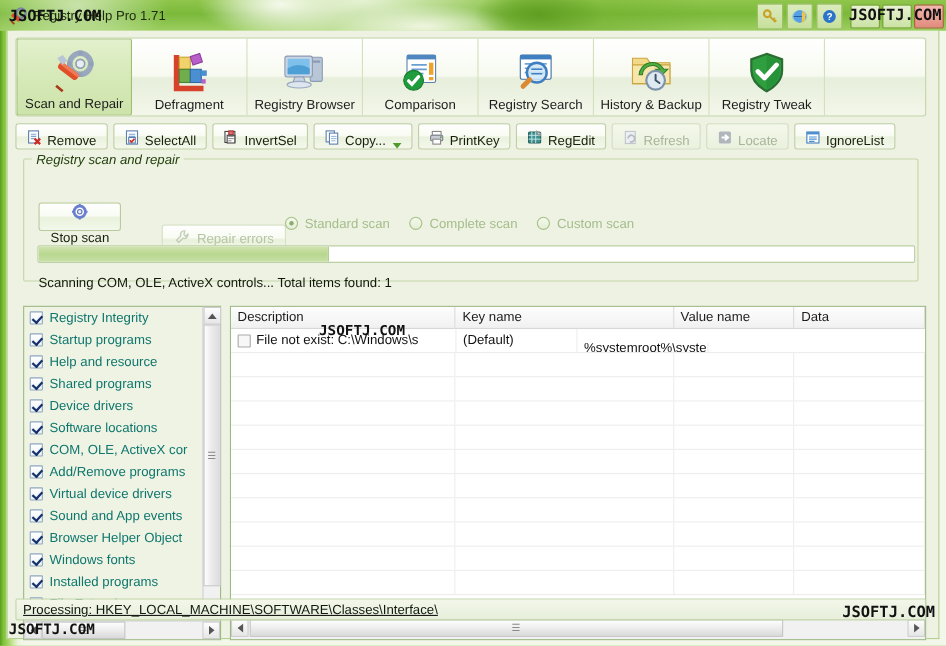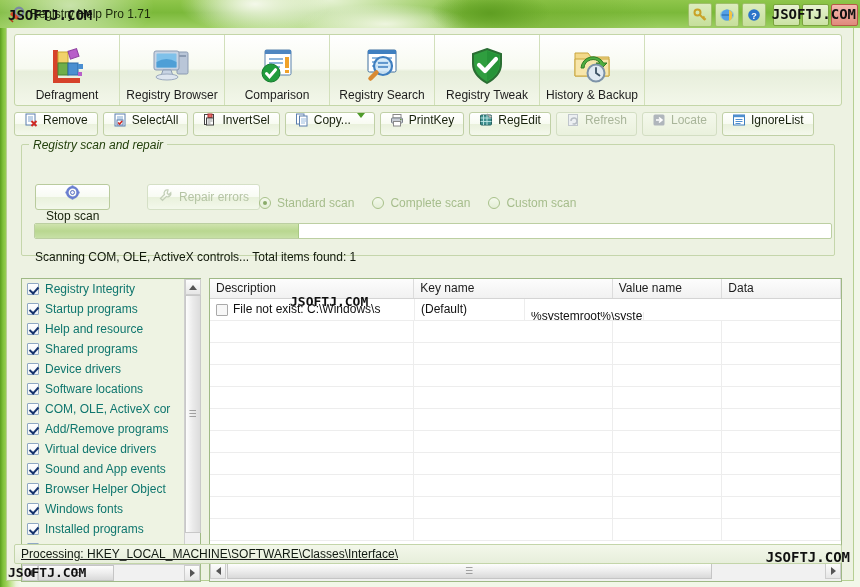--- a/index.html
+++ b/index.html
@@ -80,21 +80,21 @@
 
   
   #toolbar2{
     position:absolute;left:7px;top:82px;width:828px;height:28px;
     display:flex;gap:5px;align-items:center;
   }
   .tb2{
     height:24px;box-sizing:border-box;padding:0 9px;
     border:1px solid #c0d0a6;border-radius:3px;
     background:linear-gradient(to bottom,#ffffff 0%,#f8fbf2 48%,#eaf1dd 52%,#f4f8ec 100%);
-    display:flex;align-items:flex-start;gap:5px;
+    display:flex;align-items:flex-end;gap:5px;
     font-size:12px;color:#16200a;white-space:nowrap;
   }
   .tb2.dis{color:#a9b59a;border-color:#d3dec3;background:linear-gradient(to bottom,#f4f8ec,#eaf1dd);}
   .tb2 .g{display:block;}
   .caret{width:0;height:0;border-left:4px solid transparent;border-right:4px solid transparent;
          border-top:5px solid #4e9b2a;margin-left:1px;}
 
   
   #grp{
     position:absolute;left:14px;top:116px;width:814px;height:112px;
@@ -103,21 +103,21 @@
   #grp-title{
     position:absolute;left:22px;top:110px;background:#edf2e2;padding:0 4px;
     font-size:12px;color:#23400c;font-style:italic;
   }
   .gbtn{
     position:absolute;height:26px;box-sizing:border-box;padding:0 10px;
     border:1px solid #b9cb9d;border-radius:3px;
     background:linear-gradient(to bottom,#ffffff 0%,#f8fbf3 48%,#e9f1dc 52%,#f3f8eb 100%);
     display:flex;align-items:center;gap:6px;font-size:12px;color:#16200a;white-space:nowrap;
   }
-  .gbtn.dis{color:#b5c4a4;border-color:#d5e0c6;}
+  .gbtn.dis{color:#b5c4a4;border-color:#d5e0c6;margin-top:20px;}
   .radio-row{position:absolute;left:252px;top:168px;display:flex;gap:18px;align-items:center;}
   .radio{display:flex;align-items:center;gap:6px;font-size:12px;color:#a6bd8c;white-space:nowrap;}
   .radio .dot{
     width:12px;height:12px;border-radius:50%;
     border:1px solid #a8c18a;background:linear-gradient(to bottom,#f4f9ec,#e4eed6);
     position:relative;box-sizing:border-box;
   }
   .radio.on .dot:after{
     content:"";position:absolute;left:3px;top:3px;width:4px;height:4px;border-radius:50%;
     background:#8aab6a;
@@ -291,20 +291,39 @@
         <span class="wb"></span>
         <span class="wb close"></span>
       </span>
     </div>
   </div>
 
   <div id="client">
 
     <div id="ribbon">
 
+      <div class="rib-item sel">
+        <span class="rib-ico">
+          <svg width="44" height="40" viewBox="0 0 44 40">
+            <circle cx="27" cy="13" r="9.5" fill="none" stroke="#9aa8bd" stroke-width="5"></circle>
+            <circle cx="27" cy="13" r="4" fill="#e9eef6" stroke="#8f9eb5" stroke-width="1.5"></circle>
+            <g fill="#8fa0b8">
+              <rect x="25" y="1" width="4" height="4"></rect>
+                <rect x="25" y="21" width="4" height="4"></rect>
+              <rect x="15" y="11" width="4" height="4"></rect>
+                <rect x="35" y="11" width="4" height="4"></rect>
+            </g>
+            <rect x="6" y="16" width="21" height="7" rx="3" transform="rotate(37 16 19)" fill="#e14f28"></rect>
+            <rect x="6" y="16" width="21" height="3" rx="1.5" transform="rotate(37 16 19)" fill="#f07a54"></rect>
+            <path d="M6 8 l5 -3 l4 5 l-4 4 z" fill="#b9c4d6"></path>
+            <path d="M5 33 l6 5" stroke="#aa3a17" stroke-width="2.4"></path>
+          </svg>
+        </span>
+        <span class="rib-lbl">Scan and Repair</span>
+      </div>
 
       <div class="rib-item">
         <span class="rib-ico">
           <svg width="44" height="40" viewBox="0 0 44 40">
             <path d="M8 4 h5 v28 h22 v5 h-27 z" fill="#d6422a"></path>
             <rect x="13" y="6" width="10" height="11" fill="#f2d26a" stroke="#c9a52f"></rect>
             <rect x="13" y="17" width="10" height="12" fill="#6fae4a" stroke="#4b8330"></rect>
             <rect x="23" y="17" width="10" height="12" fill="#4a8fd1" stroke="#2f6ba6"></rect>
             <rect x="24" y="4" width="9" height="8" fill="#b85fc9" stroke="#8e3fa0" transform="rotate(-18 28 8)"></rect>
             <rect x="33" y="18" width="5" height="5" fill="#4a8fd1"></rect>
@@ -363,39 +382,39 @@
             <path d="M18 17 h10 M18 21 h10" stroke="#3f7fc0" stroke-width="1.4"></path>
             <path d="M16.5 26.5 l-6 6" stroke="#d98a33" stroke-width="4.5" stroke-linecap="round"></path>
           </svg>
         </span>
         <span class="rib-lbl">Registry Search</span>
       </div>
 
       <div class="rib-item">
         <span class="rib-ico">
           <svg width="44" height="40" viewBox="0 0 44 40">
-            <path d="M22 3 L36 8 v10 c0 9 -7 15 -14 19 c-7 -4 -14 -10 -14 -19 V8 z" fill="#2f9e3f" stroke="#2a6e33" stroke-width="2"></path>
-            <path d="M22 5 L34 9.4 v9 c0 7.5 -6 13 -12 16.5 z" fill="#1f8a33" opacity=".55"></path>
-            <path d="M14 19 l6 6 l11 -12" stroke="#fff" stroke-width="4.2" fill="none" stroke-linecap="round" stroke-linejoin="round"></path>
-          </svg>
-        </span>
-        <span class="rib-lbl">Registry Tweak</span>
-      </div>
-
-      <div class="rib-item">
-        <span class="rib-ico">
-          <svg width="44" height="40" viewBox="0 0 44 40">
             <path d="M5 7 h13 l3 4 h18 v19 h-34 z" fill="#f3d98a" stroke="#c9a63f"></path>
             <path d="M5 13 h34 v17 h-34 z" fill="#f7e6ab" stroke="#c9a63f"></path>
             <path d="M14 22 a9 9 0 0 1 16 -5 l-4 0 l6 5 l5 -5 l-3.5 0 A12 12 0 0 0 11 22 z" fill="#4fae3f" stroke="#2f7c27"></path>
             <circle cx="26" cy="27" r="8.5" fill="#dfe9f2" stroke="#7d93a8" stroke-width="2"></circle>
             <path d="M26 22 v5 l3.5 2.5" stroke="#3b5164" stroke-width="1.8" fill="none" stroke-linecap="round"></path>
           </svg>
         </span>
         <span class="rib-lbl">History &amp; Backup</span>
+      </div>
+
+      <div class="rib-item">
+        <span class="rib-ico">
+          <svg width="44" height="40" viewBox="0 0 44 40">
+            <path d="M22 3 L36 8 v10 c0 9 -7 15 -14 19 c-7 -4 -14 -10 -14 -19 V8 z" fill="#2f9e3f" stroke="#2a6e33" stroke-width="2"></path>
+            <path d="M22 5 L34 9.4 v9 c0 7.5 -6 13 -12 16.5 z" fill="#1f8a33" opacity=".55"></path>
+            <path d="M14 19 l6 6 l11 -12" stroke="#fff" stroke-width="4.2" fill="none" stroke-linecap="round" stroke-linejoin="round"></path>
+          </svg>
+        </span>
+        <span class="rib-lbl">Registry Tweak</span>
       </div>
 
       <div class="rib-fill"></div>
     </div>
 
     <div id="toolbar2">
 
       <div class="tb2">
         <span class="g">
           <svg width="14" height="14" viewBox="0 0 14 14">

